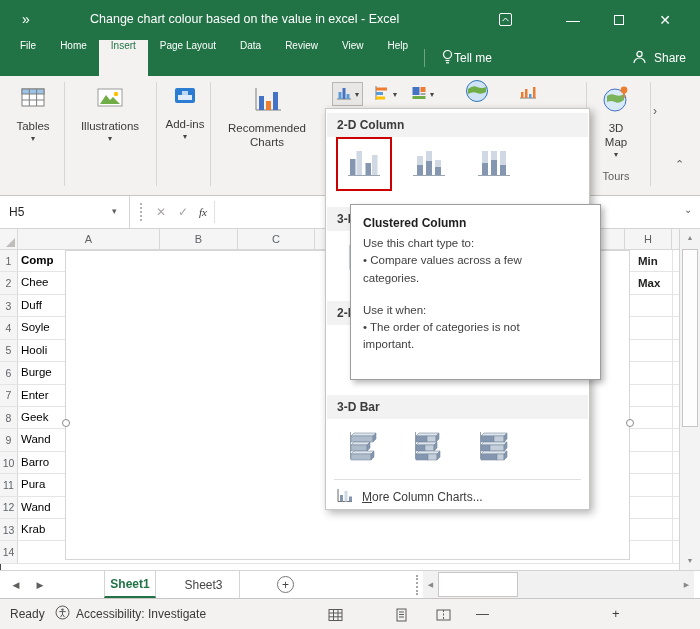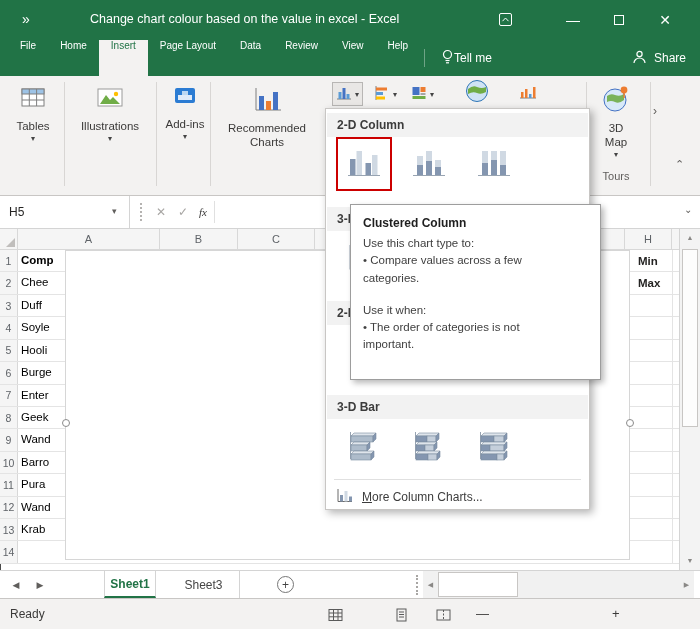--- a/index.html
+++ b/index.html
@@ -430,20 +430,28 @@
         </div>
       <div class="hs-thumb"></div>
       <div class="hs-arrow" style="left:256px">
           <span>▶</span>
         </div>
     </div>
   </div>
 
   <div class="statusbar">
     <span class="st-ready">Ready</span>
+    <div class="st-acc">
+      <span><svg width="15" height="15" viewBox="0 0 15 15">
+            <circle cx="7.5" cy="7.5" r="6.5" fill="none" stroke="#5a5a5a"></circle>
+            <circle cx="7.5" cy="4.6" r="1.2" fill="#5a5a5a"></circle>
+            <path d="M4.3,6.6 L10.7,6.6 M7.5,6.6 L7.5,9.2 M7.5,9.2 L5.6,12 M7.5,9.2 L9.4,12" stroke="#5a5a5a" fill="none"></path>
+          </svg></span>
+      <span>Accessibility: Investigate</span>
+    </div>
     <div class="viewbtn" style="left:324px">
         <svg width="15" height="14" viewBox="0 0 15 14">
           <rect x="1" y="1.5" width="13" height="11" fill="none" stroke="#5a5a5a"></rect>
           <line x1="1" y1="5" x2="14" y2="5" stroke="#5a5a5a"></line>
           <line x1="1" y1="8.8" x2="14" y2="8.8" stroke="#5a5a5a"></line>
           <line x1="5.5" y1="1.5" x2="5.5" y2="12.5" stroke="#5a5a5a"></line>
           <line x1="10" y1="1.5" x2="10" y2="12.5" stroke="#5a5a5a"></line>
         </svg>
       </div>
     <div class="viewbtn" style="left:390px">

